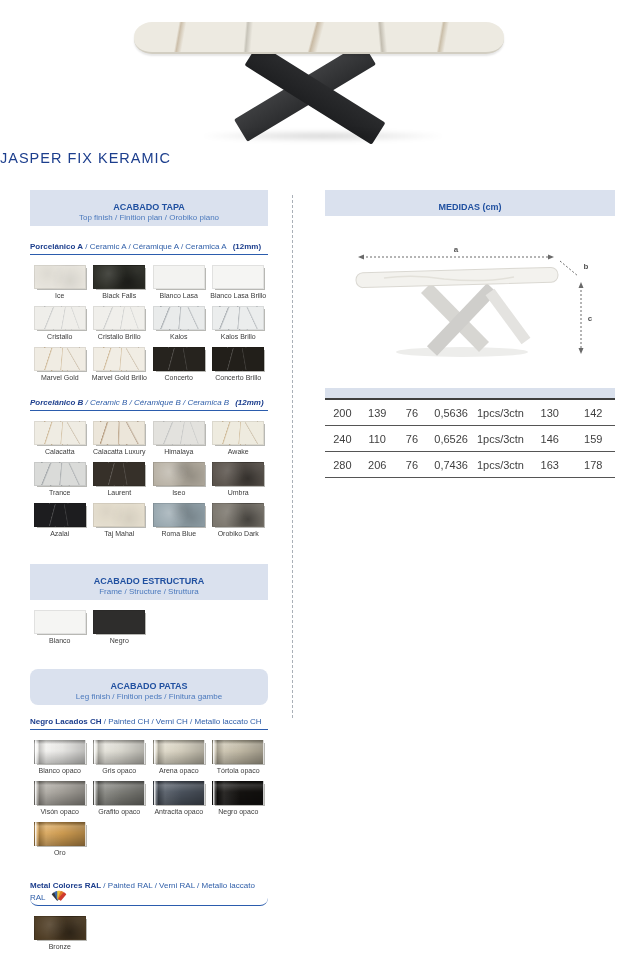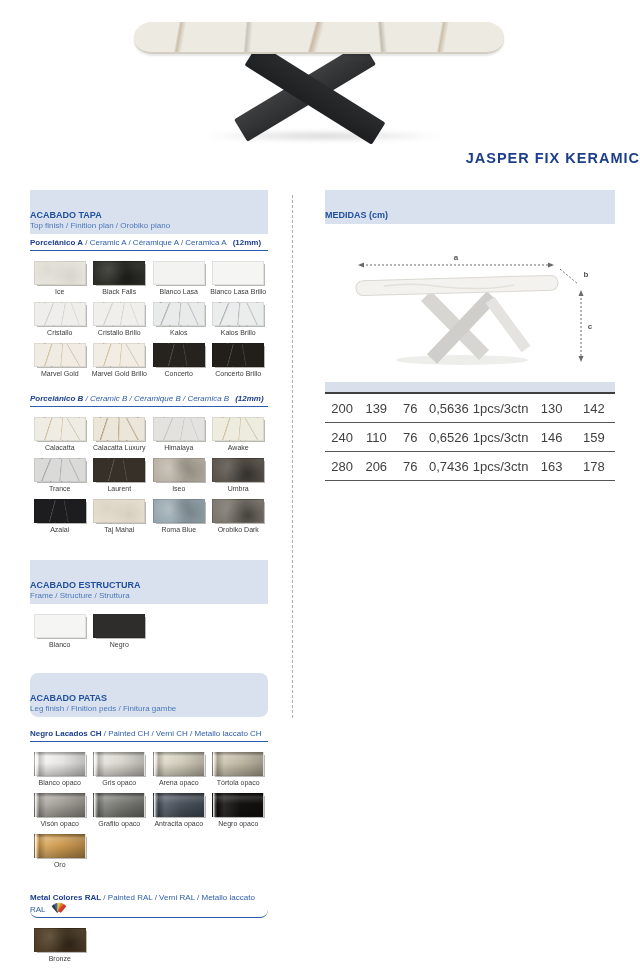--- a/index.html
+++ b/index.html
@@ -16,36 +16,36 @@
     background-image:
       linear-gradient(100deg,transparent 12%,rgba(150,120,80,.38) 12.6%,transparent 14%),
       linear-gradient(95deg,transparent 30%,rgba(120,115,100,.32) 30.6%,transparent 32%),
       linear-gradient(105deg,transparent 48%,rgba(150,120,80,.42) 48.6%,transparent 50.5%),
       linear-gradient(85deg,transparent 66%,rgba(120,110,90,.36) 66.6%,transparent 68%),
       linear-gradient(100deg,transparent 82%,rgba(150,125,85,.4) 82.6%,transparent 84%);
     border-bottom:2px solid #d2cec2;box-shadow:0 2px 2px rgba(0,0,0,.10);}
   .floor-shadow{position:absolute;left:70px;top:124px;width:250px;height:12px;
     background:radial-gradient(ellipse at center,rgba(0,0,0,.16),transparent 70%);filter:blur(2px);}
 
-  #page-title{position:absolute;top:150px;left:0;width:100%;text-align:right;
-    font-size:14.5px;font-weight:bold;letter-spacing:1px;color:var(--accent-dark,#1c3e8d);}
+  #page-title{position:absolute;top:150px;left:0;width:100%;text-align:left;
+    font-size:14.5px;font-weight:normal;letter-spacing:1px;color:var(--accent-dark,#1c3e8d);}
 
   
   #left-col{position:absolute;left:30px;top:190px;width:238px;}
   #right-col{position:absolute;left:325px;top:190px;width:290px;}
   #col-divider{position:absolute;left:292px;top:195px;height:523px;border-left:1px dashed #aab0b8;}
 
-  .sec-head{background:var(--header-bg,#dae1ee);padding:20px 0 4px;}
+  .sec-head{background:var(--header-bg,#dae1ee);text-align:center;padding:12px 0 4px;}
   .sec-head .t{font-size:9px;font-weight:bold;color:var(--accent,#2050a0);}
   .sec-head .s{font-size:8px;color:#4b79bd;margin-top:1px;}
 
   .grp{font-size:8px;border-bottom:1px solid var(--underline,#2b5cad);padding-bottom:3px;color:#2f5ea8;}
   .grp b{color:var(--accent-dark,#1c3e8d);}
   .grp .mm{font-weight:bold;color:var(--accent-dark,#1c3e8d);margin-left:6px;}
-  .mt20{margin-top:4px;} .mt16{margin-top:16px;font-style:italic;} .mt26{margin-top:26px;}
+  .mt20{margin-top:16px;} .mt16{margin-top:16px;font-style:italic;} .mt26{margin-top:26px;}
   .mt24{margin-top:24px;border-radius:8px;} .mt12{margin-top:12px;}
 
   .grid{margin-top:10px;display:grid;grid-template-columns:repeat(4,1fr);row-gap:6px;}
   .cell{display:flex;flex-direction:column;align-items:center;}
   .sw{width:52px;height:24px;border:1px solid rgba(0,0,0,.08);box-shadow:2px 2px 0 -1px #b8b8b4;box-sizing:border-box;}
   .sw-label{font-size:7px;color:#3b3b3b;margin-top:3px;text-align:center;line-height:1.15;max-width:58px;}
 
   
   .t-veins-gray{background-image:
     linear-gradient(112deg,transparent 30%,rgba(130,136,142,.35) 31%,transparent 33.5%),
@@ -79,21 +79,21 @@
     radial-gradient(circle at 85% 25%,rgba(255,255,255,.08),transparent 40%);}
   .t-metal{background-image:
     linear-gradient(90deg,rgba(255,255,255,.85) 1%,rgba(255,255,255,.2) 5%,rgba(0,0,0,.18) 9%,rgba(255,255,255,.1) 22%,rgba(0,0,0,.05) 55%,rgba(0,0,0,.22) 100%),
     linear-gradient(180deg,rgba(0,0,0,.28) 0%,rgba(255,255,255,.18) 14%,rgba(0,0,0,0) 45%,rgba(0,0,0,.25) 100%);}
   .t-plain{}
 
   .ral-icon{display:inline-block;vertical-align:-2px;margin-left:5px;}
 
   
   #diagram-wrap{text-align:center;margin-top:24px;}
-  .spec{width:100%;border-collapse:collapse;margin-top:8px;font-size:13px;color:#3f3f3f;}
+  .spec{width:100%;border-collapse:collapse;margin-top:22px;font-size:11px;color:#3f3f3f;}
   .spec th{background:var(--table-header-bg,#d9e0ec);font-weight:bold;font-size:7.5px;color:#4a4a4a;
     padding:5px 2px;border-bottom:2px solid #3f3f3f;}
   .spec td{text-align:center;padding:6.5px 2px;border-bottom:1.5px solid #555;}
   .spec th:nth-child(1),.spec th:nth-child(2),.spec th:nth-child(3){width:12%;}
   .spec th:nth-child(4){width:15%;} .spec th:nth-child(5){width:19%;}
   .spec th:nth-child(6),.spec th:nth-child(7){width:15%;}
 </style>
 </head>
 <body>
 

